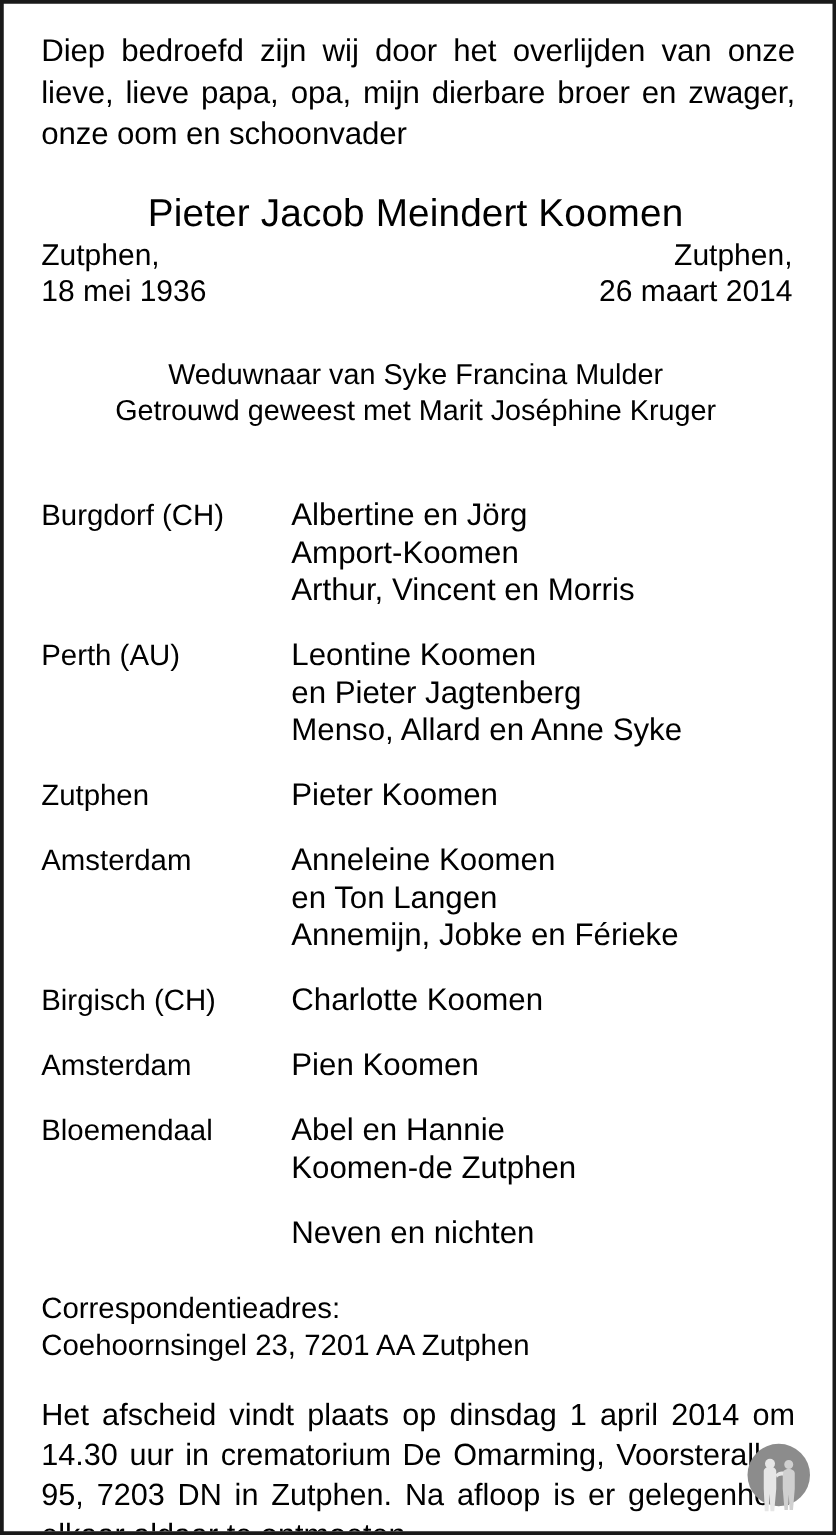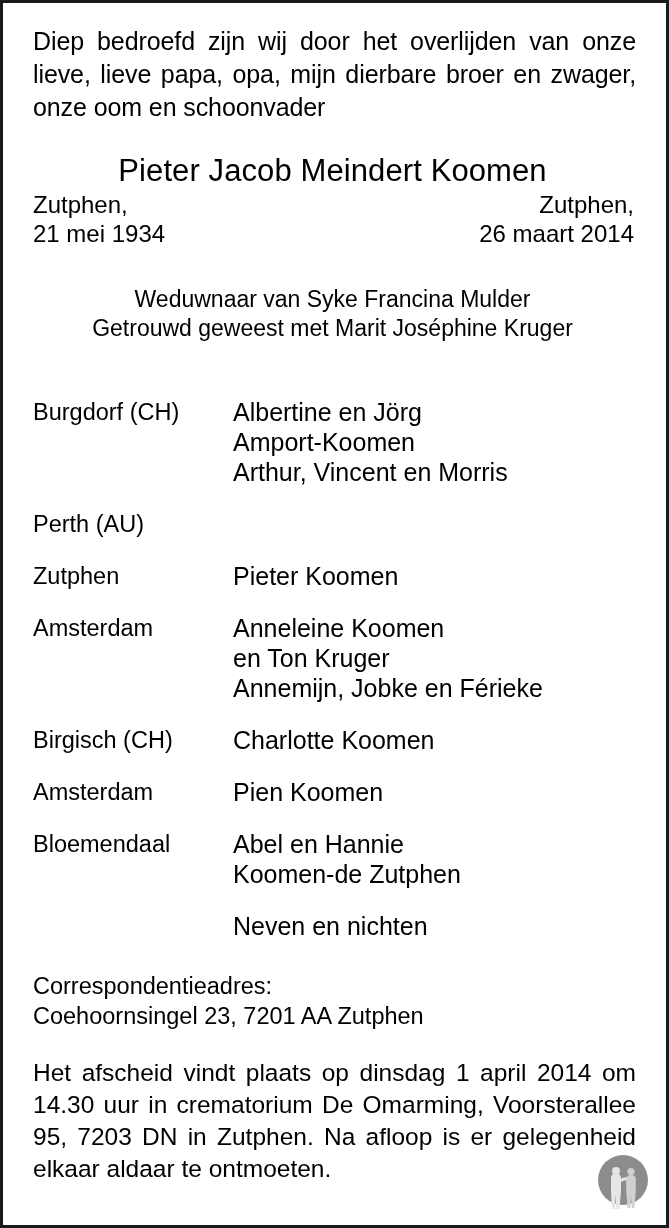--- a/index.html
+++ b/index.html
@@ -104,21 +104,21 @@
 <div id="notice">
   <div class="inner">
 
     <p class="intro">Diep bedroefd zijn wij door het overlijden van onze lieve, lieve papa, opa, mijn dierbare broer en zwager, onze oom en schoonvader</p>
 
     <h1 class="deceased-name">Pieter Jacob Meindert Koomen</h1>
 
     <div class="dates">
       <div class="birth">
         <div>Zutphen,</div>
-        <div>21 mei 1934</div>
+        <div>18 mei 1936</div>
       </div>
       <div class="death">
         <div>Zutphen,</div>
         <div>26 maart 2014</div>
       </div>
     </div>
 
     <div class="spouses">
       <div>Weduwnaar van Syke Francina Mulder</div>
       <div>Getrouwd geweest met Marit Joséphine Kruger</div>
@@ -130,34 +130,39 @@
         <div class="fam-place">Burgdorf (CH)</div>
         <div class="fam-names">
           <div>Albertine en Jörg</div>
           <div>Amport-Koomen</div>
           <div>Arthur, Vincent en Morris</div>
         </div>
       </div>
 
       <div class="fam-row">
         <div class="fam-place">Perth (AU)</div>
+        <div class="fam-names">
+          <div>Leontine Koomen</div>
+          <div>en Pieter Jagtenberg</div>
+          <div>Menso, Allard en Anne Syke</div>
+        </div>
       </div>
 
       <div class="fam-row">
         <div class="fam-place">Zutphen</div>
         <div class="fam-names">
           <div>Pieter Koomen</div>
         </div>
       </div>
 
       <div class="fam-row">
         <div class="fam-place">Amsterdam</div>
         <div class="fam-names">
           <div>Anneleine Koomen</div>
-          <div>en Ton Kruger</div>
+          <div>en Ton Langen</div>
           <div>Annemijn, Jobke en Férieke</div>
         </div>
       </div>
 
       <div class="fam-row">
         <div class="fam-place">Birgisch (CH)</div>
         <div class="fam-names">
           <div>Charlotte Koomen</div>
         </div>
       </div>

